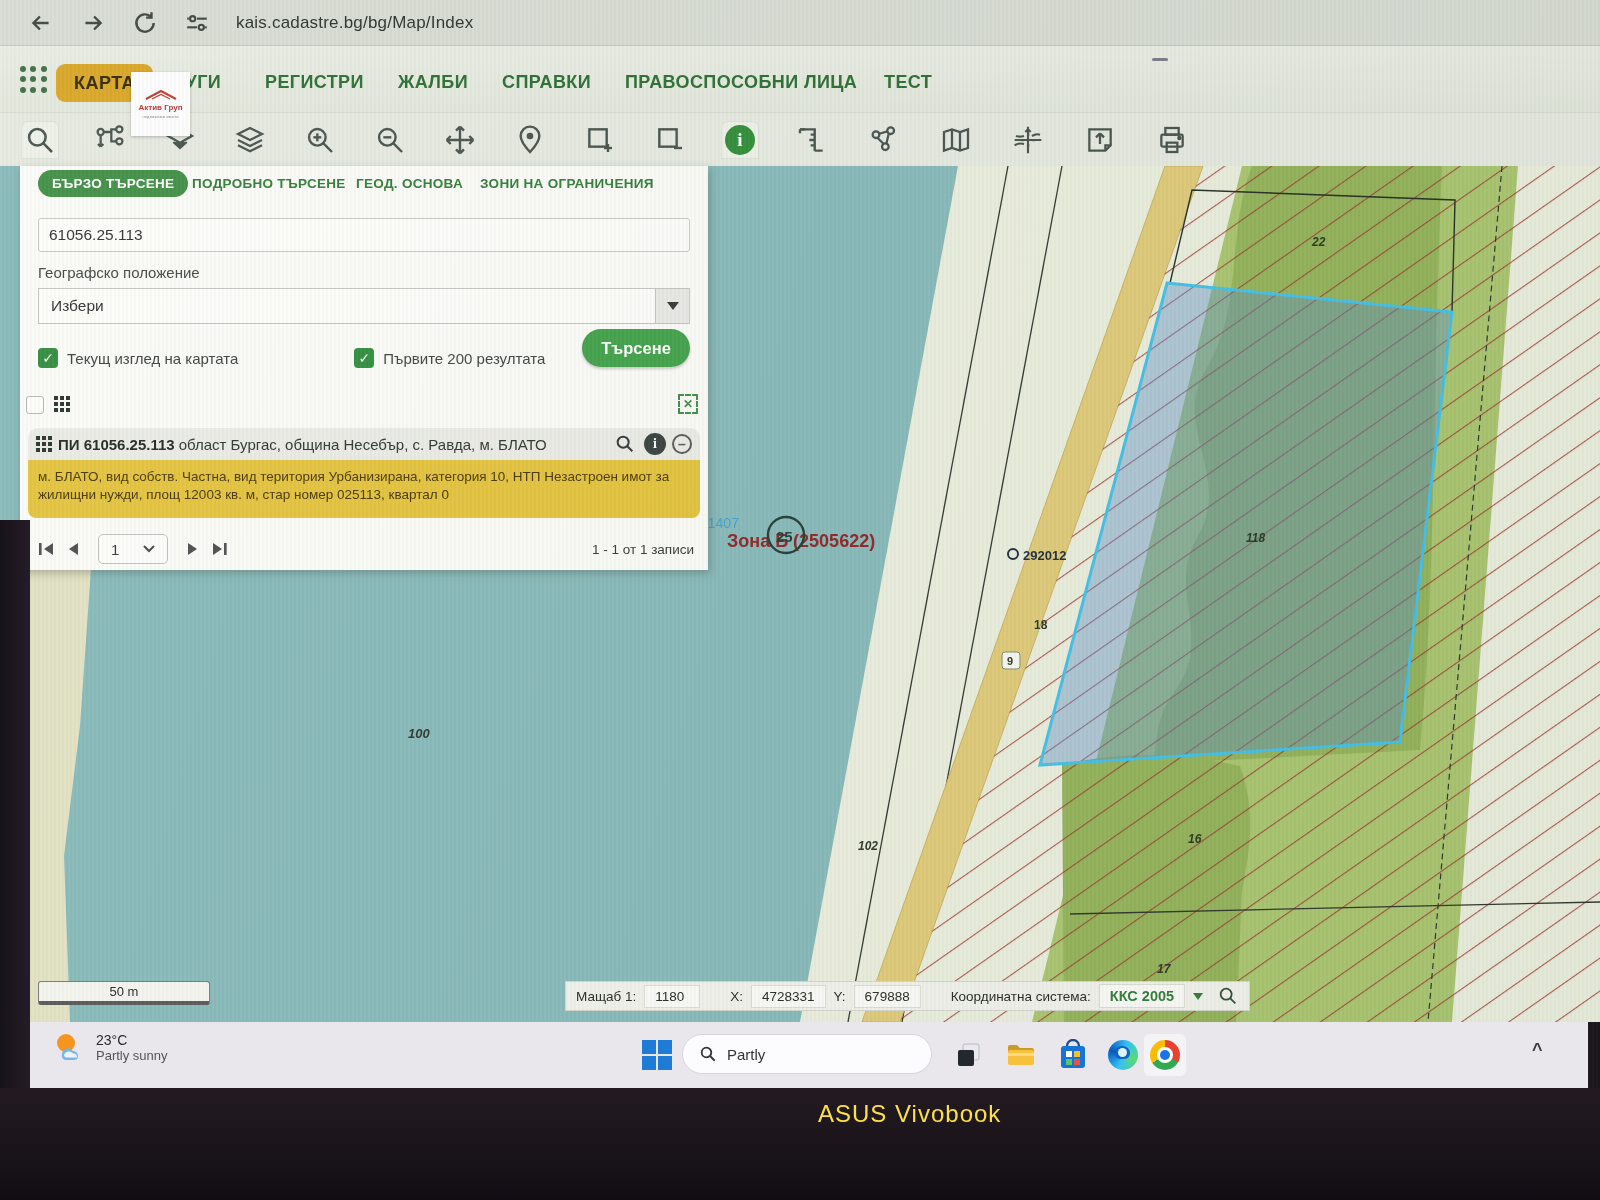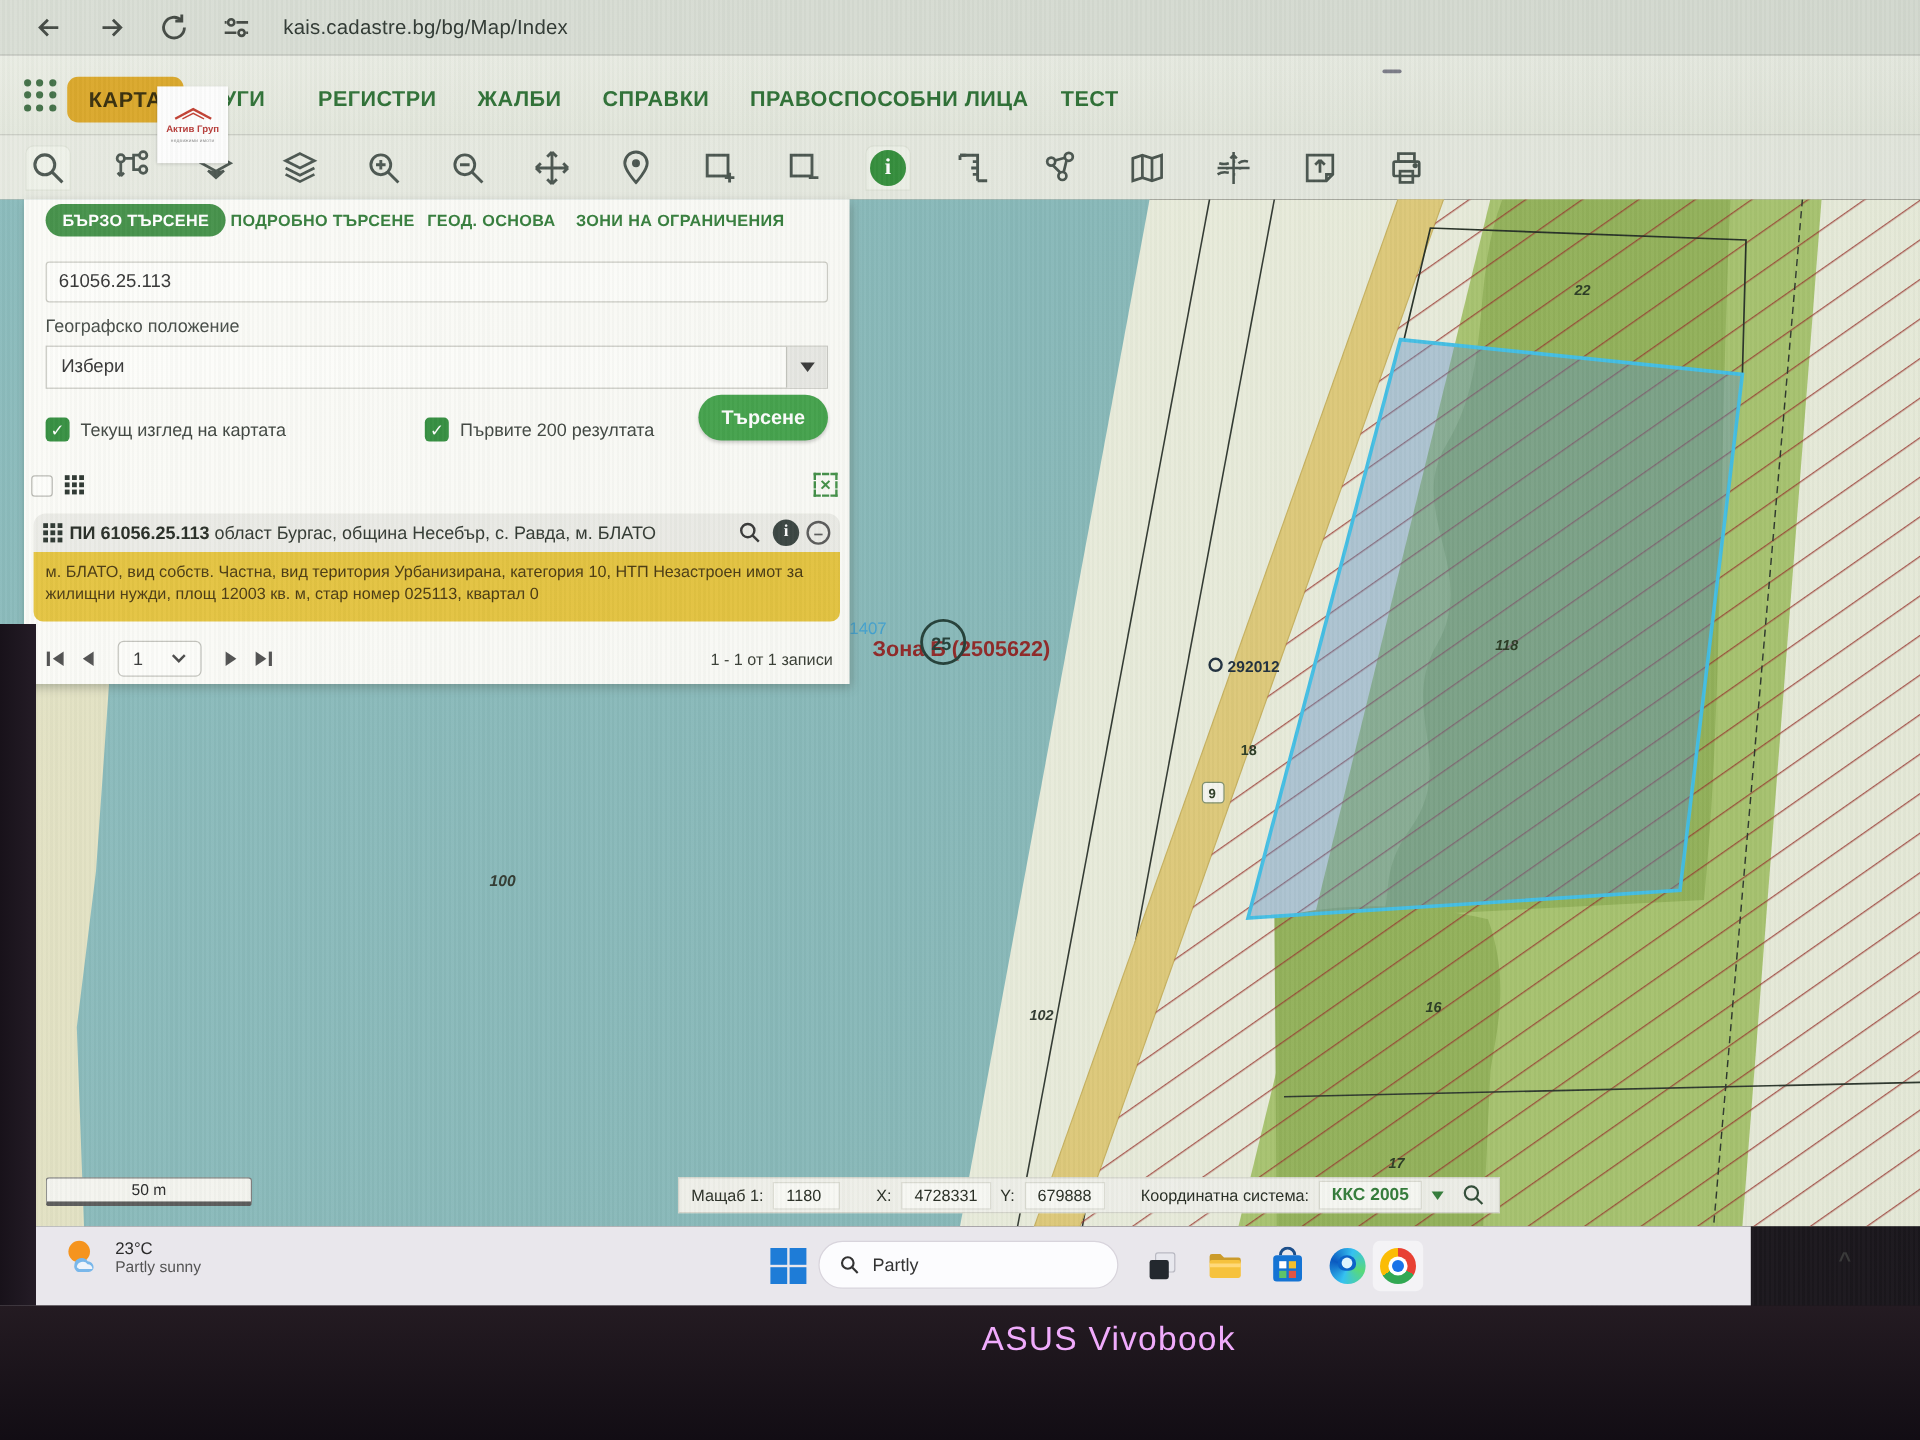--- a/index.html
+++ b/index.html
@@ -62,37 +62,37 @@
 
   
   .map-wrap{left:0;top:166px;width:1600px;height:856px;z-index:0;}
   .scalebar{left:38px;top:981px;width:172px;height:24px;background:#f5f5f0;border:1px solid #777;border-bottom:4px solid #555;border-radius:3px;display:flex;align-items:center;justify-content:center;font-size:13px;color:#222;z-index:3;}
   .statusbar{left:565px;top:981px;height:30px;background:#f2f2ec;border:1px solid #d5d5cc;display:flex;align-items:center;padding:0 10px;gap:8px;z-index:3;font-size:13.5px;color:#23281f;}
   .sb-box{background:#fbfbf7;border:1px solid #ddddd4;padding:3px 10px;min-width:56px;}
   .crs{color:#2f7a36;font-weight:bold;font-size:14.5px;}
   .sb-caret{width:0;height:0;border-left:5px solid transparent;border-right:5px solid transparent;border-top:7px solid #2f7a36;}
 
   
-  .taskbar{left:0;top:1022px;width:1459px;height:66px;background:#e9e7ec;z-index:6;}
+  .taskbar{left:0;top:1022px;width:1588px;height:66px;background:#e9e7ec;z-index:6;}
   .weather{position:absolute;left:52px;top:8px;display:flex;gap:10px;align-items:center;}
   .wx-t1{font-size:14px;color:#2c2c2c;}
   .wx-t2{font-size:13px;color:#555;}
   .winlogo{display:grid;grid-template-columns:14px 14px;grid-template-rows:14px 14px;gap:2px;}
   .winlogo i{background:#1e7cd7;}
   .tb-search{position:absolute;left:682px;top:12px;width:250px;height:40px;background:#fcfcfe;border:1px solid #d8d4dc;border-radius:20px;display:flex;align-items:center;gap:10px;padding:0 16px;color:#333;font-size:15px;}
   .tb-ic{position:absolute;top:12px;width:42px;height:42px;display:flex;align-items:center;justify-content:center;}
   .chrome-active{background:#f4f3f6;border-radius:6px;}
   .chrome-dot{position:absolute;left:1152px;top:58px;width:16px;height:3px;border-radius:2px;background:#7a7a86;}
   .chev{position:absolute;left:1532px;top:18px;font-size:18px;color:#3a3a3a;font-weight:bold;}
 
   
   .bezel-bottom{left:0;top:1088px;width:1600px;height:112px;background:linear-gradient(#241b22,#120d14);z-index:8;}
   .bezel-left{left:0;top:520px;width:30px;height:568px;background:linear-gradient(90deg,#18121a,#241c26);z-index:7;}
   .watermark{left:124px;top:1054px;font-size:35px;font-weight:bold;letter-spacing:2px;color:#c22a2c;opacity:.92;z-index:9;}
-  .brand{left:818px;top:1100px;font-size:28px;color:#f0abfc;letter-spacing:1px;z-index:9;}
+  .brand{left:818px;top:1100px;font-size:24px;color:#fde047;letter-spacing:1px;z-index:9;}
   .glare{left:0;top:0;width:1600px;height:1088px;z-index:5;pointer-events:none;background:repeating-linear-gradient(90deg,rgba(255,255,255,.022) 0 2px,rgba(40,60,40,.022) 2px 4px),linear-gradient(105deg,rgba(255,255,255,.05),rgba(90,110,90,.05));}
   .cursor{left:8px;top:714px;width:26px;height:30px;z-index:6;color:#111;}
 </style>
 </head>
 <body>
 
 <div class="photo">
 
   <svg class="abs map-wrap" viewBox="0 0 1600 856" preserveAspectRatio="none">
     <defs>

